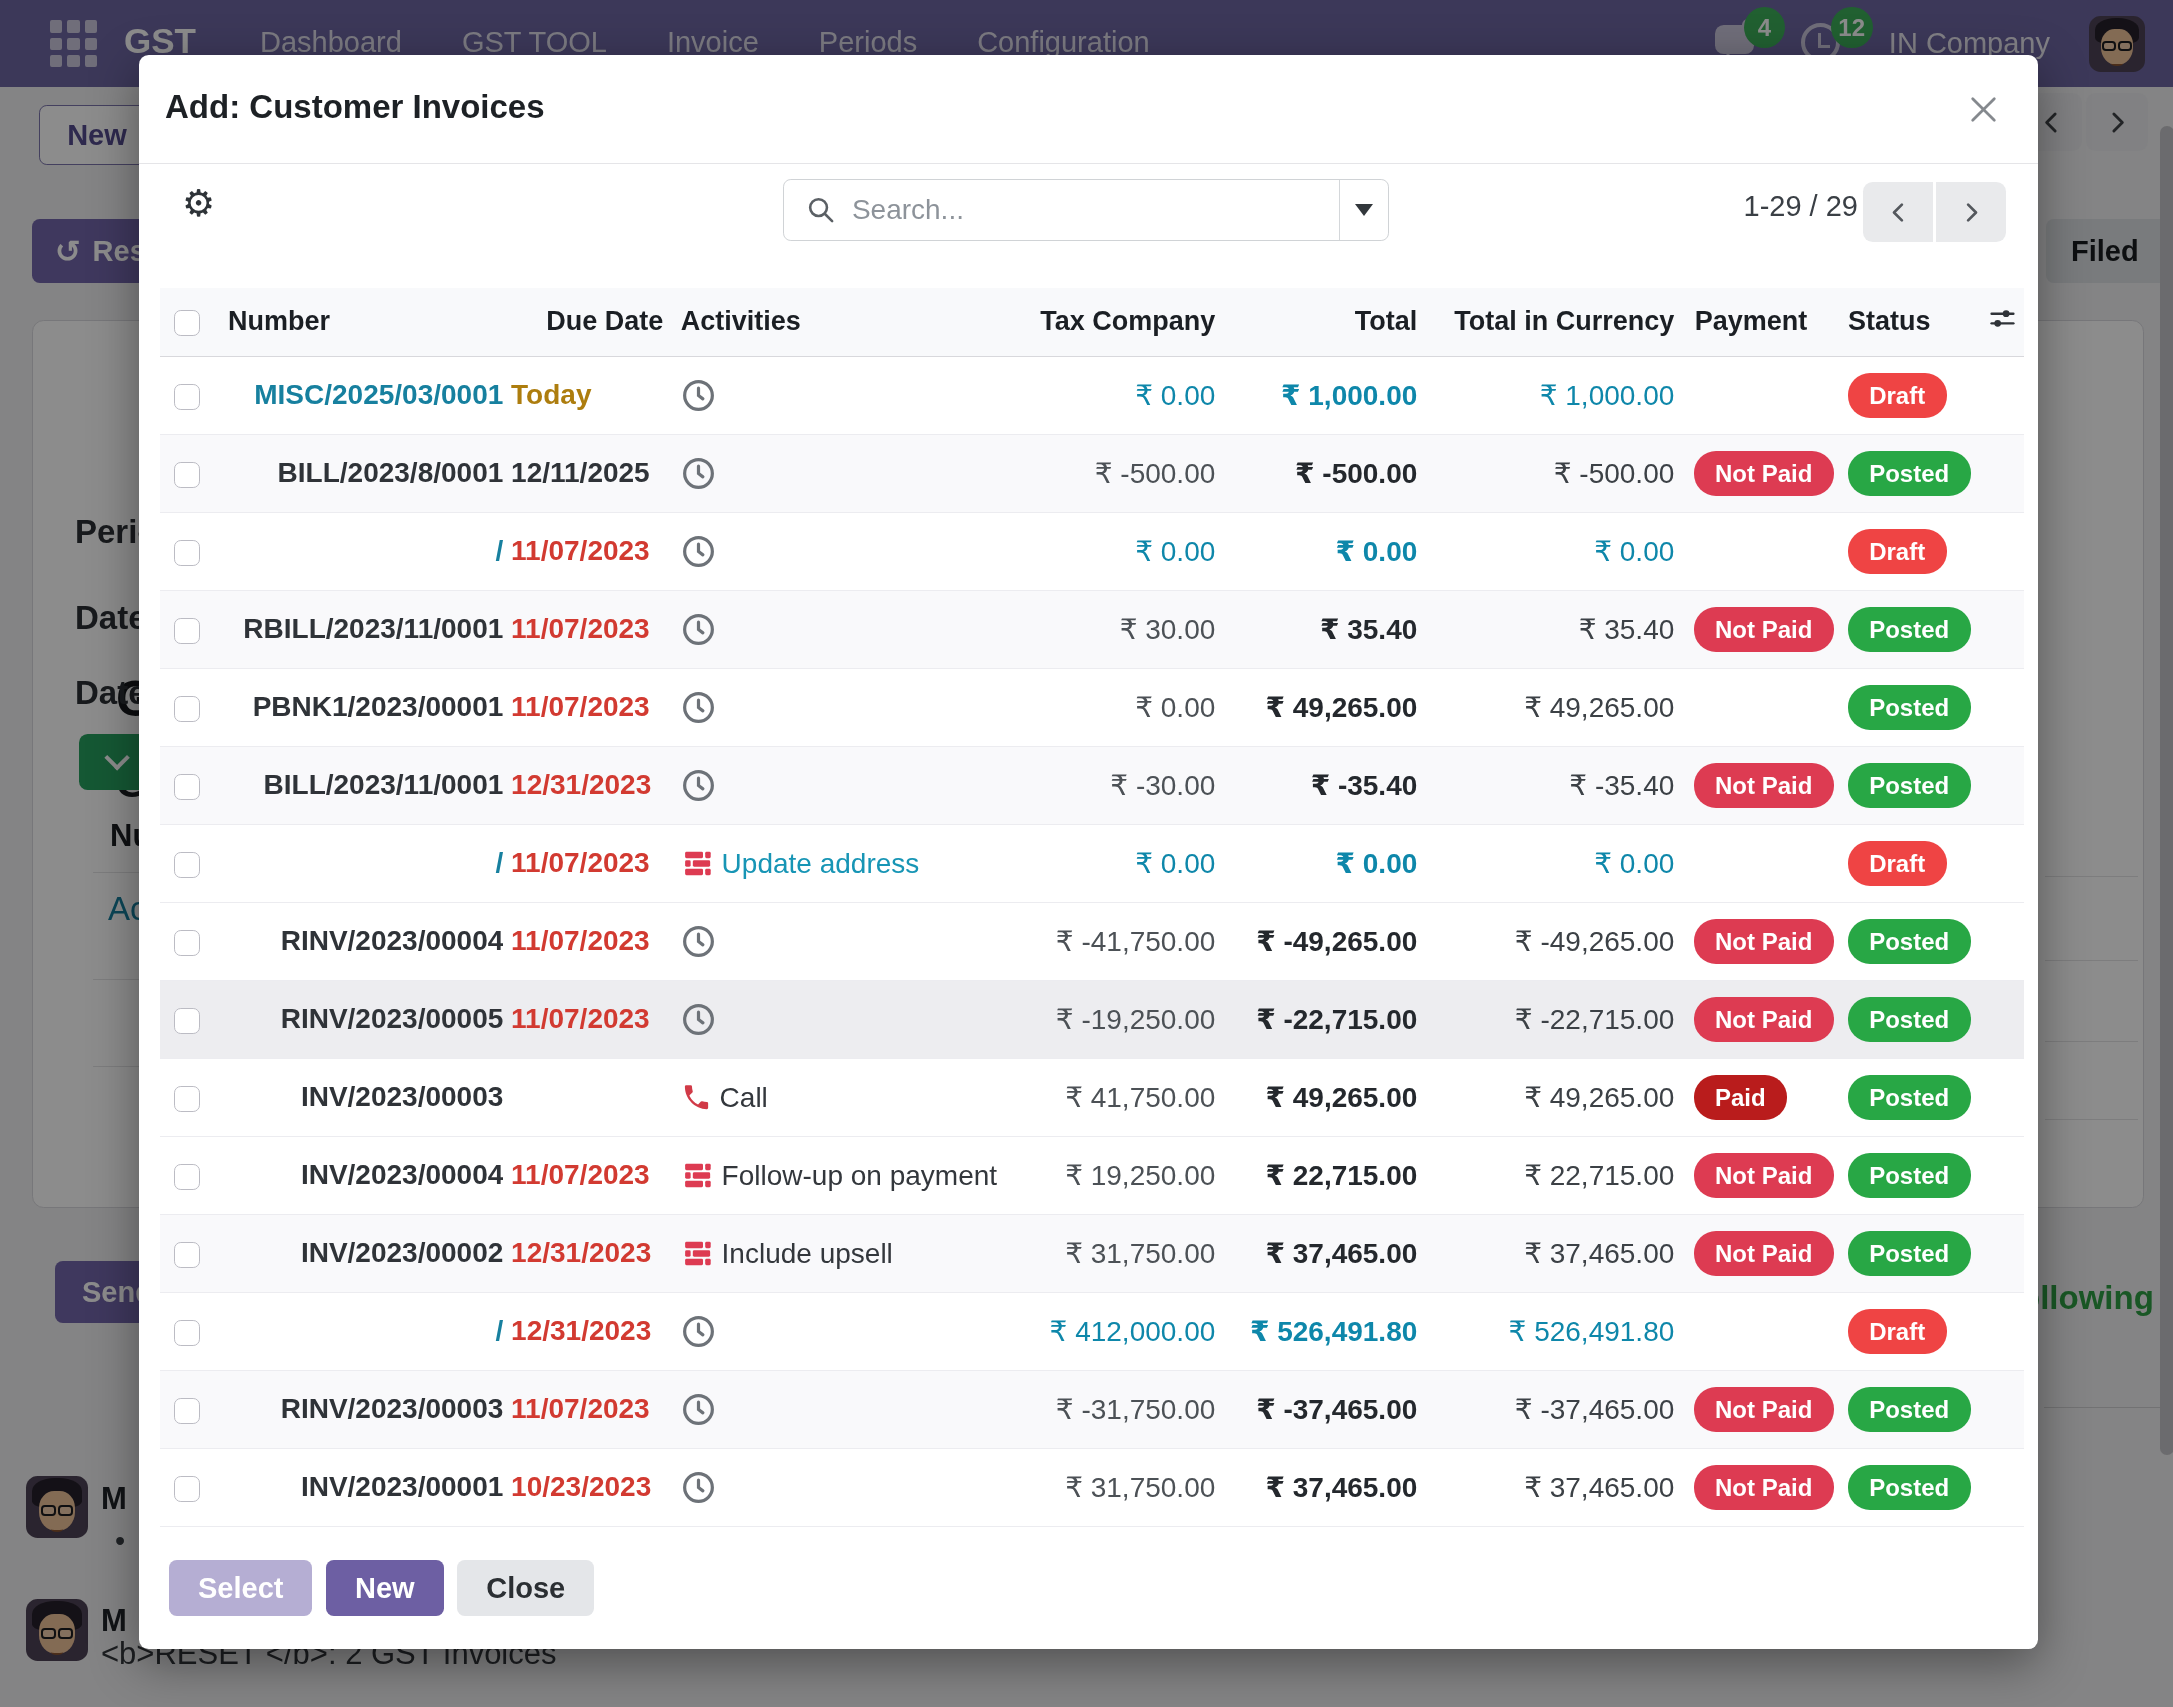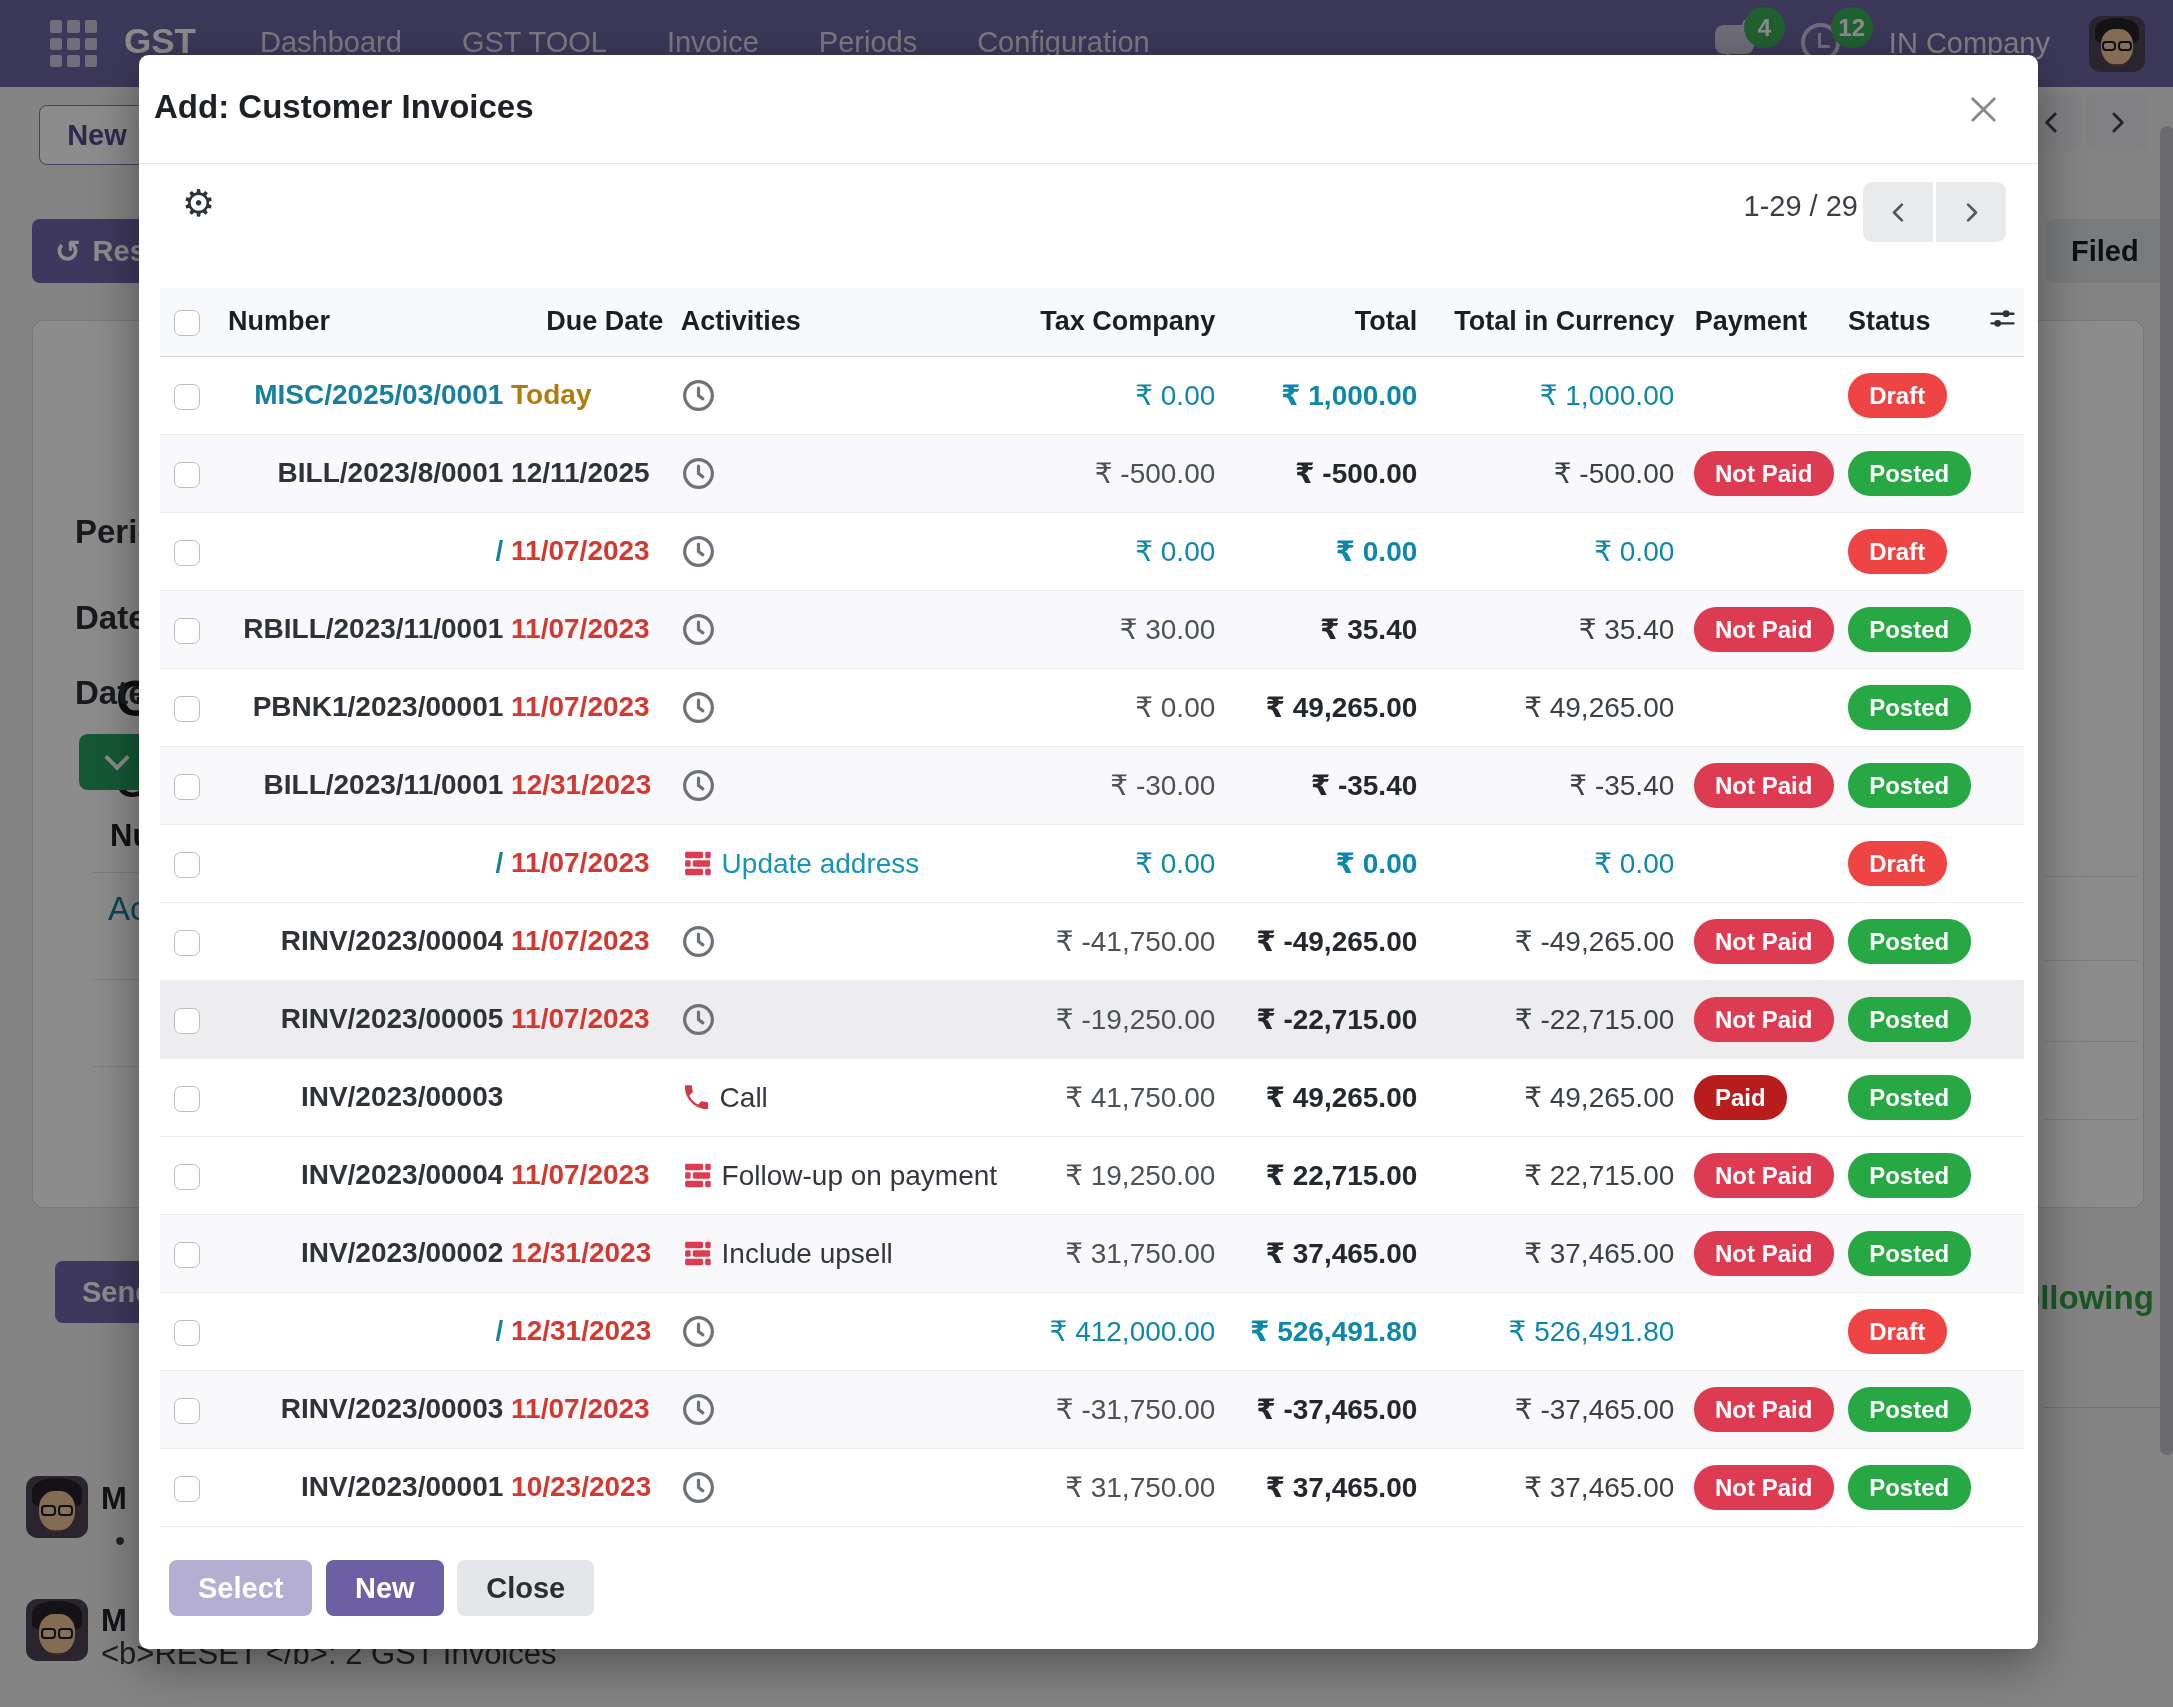--- a/index.html
+++ b/index.html
@@ -52,21 +52,21 @@
   .f-bullet{left:115px;top:1525px;font-size:29px;color:#3a3f44;}
   .f-log{left:101px;top:1636px;font-size:31px;color:#34383c;white-space:nowrap;}
   .bd-scrollbar{position:absolute;left:2160px;top:126px;width:13.6px;height:1329px;background:#c4c4c8;border-radius:6.8px;}
 
   
   .overlay{position:absolute;inset:0;background:rgba(0,0,0,0.45);}
 
   
   .modal{position:absolute;left:139px;top:55px;width:1899px;height:1594px;background:#fff;border-radius:9.7px;box-shadow:0 13.6px 49px rgba(0,0,0,.4);}
   .modal-header{position:absolute;left:0;top:0;width:100%;height:109px;border-bottom:1px solid #e5e5e8;}
-  .modal-title{position:absolute;left:15px;top:33px;font-size:33px;font-weight:700;color:#1d2125;}
+  .modal-title{position:absolute;left:26px;top:33px;font-size:33px;font-weight:700;color:#1d2125;}
   .modal-close{position:absolute;right:35px;top:35px;width:39px;height:39px;display:flex;align-items:center;justify-content:center;cursor:pointer;}
 
   .toolbar{position:absolute;left:0;top:109px;width:100%;height:124px;}
   .gear-btn{position:absolute;left:43px;top:17.5px;font-size:37px;color:#2e3338;}
   .searchbox{position:absolute;left:644px;top:14.6px;width:606px;height:62px;border:1px solid #d0d3d6;border-radius:7.8px;display:flex;align-items:center;background:#fff;}
   .searchbox .mag{margin-left:21.3px;display:flex;}
   .searchbox input{flex:1;border:0;outline:none;font-size:28px;color:#33383d;margin-left:13.6px;min-width:0;}
   .searchbox input::placeholder{color:#8d939a;}
   .search-caret{width:49px;height:100%;border-left:1px solid #d4d7da;display:flex;align-items:center;justify-content:center;}
   .caret-tri{width:0;height:0;border-left:9.7px solid transparent;border-right:9.7px solid transparent;border-top:12.6px solid #32373c;}
@@ -241,20 +241,32 @@
       <div class="modal-title">Add: Customer Invoices</div>
       <div class="modal-close">
         <svg width="37" height="37" viewBox="0 0 24 24">
             <path d="M5 5l14 14M19 5L5 19" stroke="#85898e" stroke-width="1.8" stroke-linecap="round"></path>
           </svg>
       </div>
     </div>
 
     <div class="toolbar">
       <div class="gear-btn">⚙</div>
+      <div class="searchbox">
+        <span class="mag">
+          <svg width="31" height="31" viewBox="0 0 24 24">
+              <circle cx="10.5" cy="10.5" r="6.5" fill="none" stroke="#5b6065" stroke-width="2"></circle>
+              <path d="M15.3 15.3L21 21" stroke="#5b6065" stroke-width="2" stroke-linecap="round"></path>
+            </svg>
+        </span>
+        <input type="text" placeholder="Search..." style="">
+        <span class="search-caret">
+            <span class="caret-tri"></span>
+          </span>
+      </div>
       <div class="pager-label">1-29 / 29</div>
       <div class="pager-group">
         <div class="pager-btn prev">
           <svg width="27" height="27" viewBox="0 0 24 24">
               <path d="M15 5l-7 7 7 7" fill="none" stroke="#54585d" stroke-width="2.4" stroke-linecap="round" stroke-linejoin="round"></path>
             </svg>
         </div>
         <div class="pager-btn next">
           <svg width="27" height="27" viewBox="0 0 24 24">
               <path d="M9 5l7 7-7 7" fill="none" stroke="#54585d" stroke-width="2.4" stroke-linecap="round" stroke-linejoin="round"></path>

